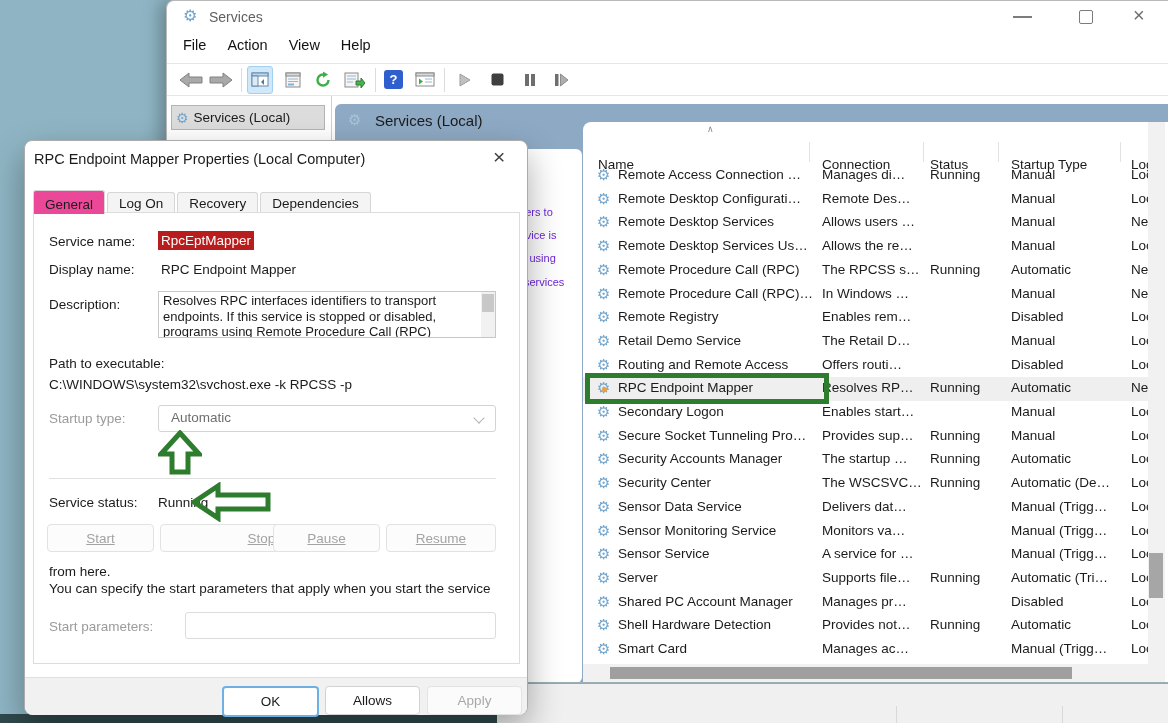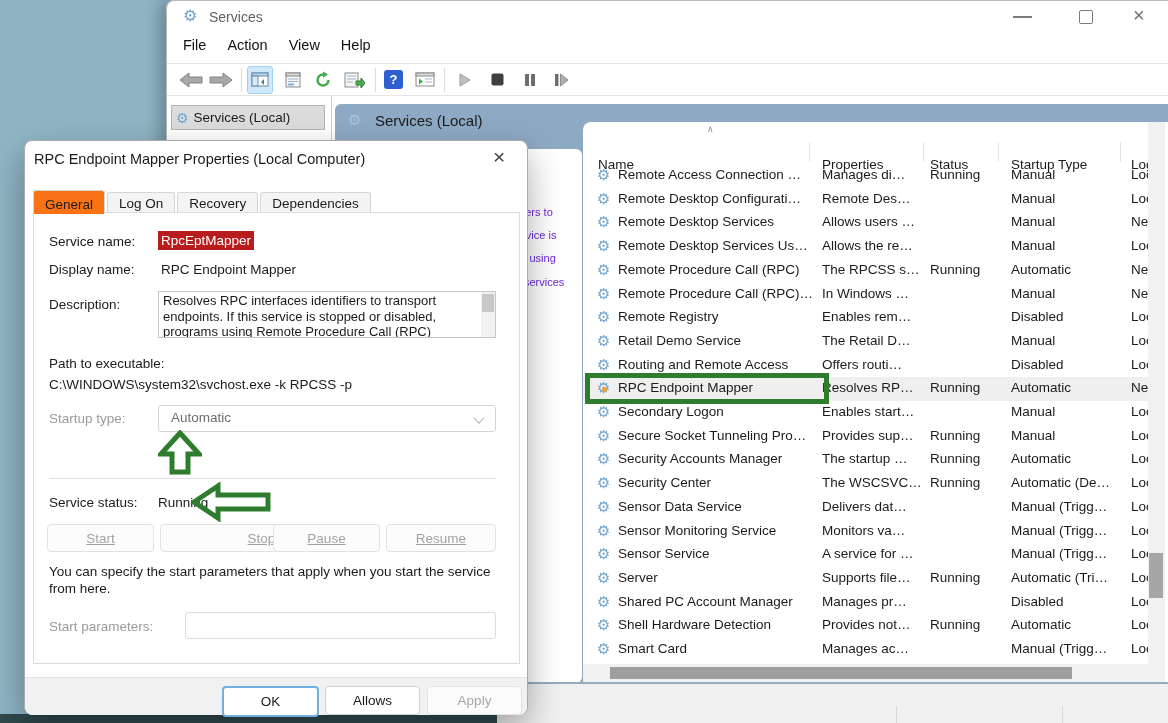--- a/index.html
+++ b/index.html
@@ -28,21 +28,21 @@
     border-radius:3px;background:#e8a33d;}
   .cn{left:35px;} .cd{left:239px;} .cs{left:347px;} .ct{left:428px;} .cl{left:548px;}
   
   #dlg{left:2px;top:140px;width:502px;height:573px;background:#fff;
     border:1px solid #ababab;border-radius:8px;
     box-shadow:0 14px 34px rgba(0,0,0,.33);margin-left:22px;}
   .dlbl{font-size:13.5px;color:#1b1b1b;white-space:nowrap;}
   .dlbl.dis{color:#9b9b9b;}
   .tab{font-size:13.5px;color:#1b1b1b;padding:3px 11px 2px;border:1px solid #d6d6d6;
     border-bottom:none;background:#f4f4f4;border-radius:3px 3px 0 0;margin-right:2px;}
-  .tab.active{background:#f97316;padding-top:6px;position:relative;z-index:3;margin-bottom:-1px;}
+  .tab.active{background:#ec4899;padding-top:6px;position:relative;z-index:3;margin-bottom:-1px;}
   .dbtn{position:absolute;height:26px;background:#fcfcfc;border:1px solid #e2e2e2;
     border-radius:4px;font-size:13.5px;color:#a3a3a3;display:flex;align-items:center;justify-content:center;text-decoration:underline;}
   .fbtn{position:absolute;height:27px;border-radius:4px;font-size:13.5px;color:#1b1b1b;
     background:#fff;border:1px solid #d2d2d2;display:flex;align-items:center;justify-content:center;}
   
   .anno{pointer-events:none;}
 </style>
 </head>
 <body>
 
@@ -168,21 +168,21 @@
       </div>
     </div>
   </div>
 
   <div class="abs" style="left:583px;top:122px;width:585px;height:560px;background:#fff;border-radius:8px 0 0 0;overflow:hidden;">
 
     <span class="abs" style="left:124px;top:2px;font-size:9px;color:#8a8a8a;">∧</span>
 
     <div class="abs" style="left:0;top:16px;width:585px;height:24px;">
       <span class="abs hdr" style="left:15px;top:3px;">Name</span>
-      <span class="abs hdr" style="left:239px;top:3px;">Properties</span>
+      <span class="abs hdr" style="left:239px;top:3px;">Connection</span>
       <span class="abs hdr" style="left:347px;top:3px;">Status</span>
       <span class="abs hdr" style="left:428px;top:3px;">Startup Type</span>
       <span class="abs hdr" style="left:548px;top:3px;">Log</span>
       <div class="abs hsep" style="left:226px;"></div>
       <div class="abs hsep" style="left:340px;"></div>
       <div class="abs hsep" style="left:415px;"></div>
       <div class="abs hsep" style="left:537px;"></div>
     </div>
 
     <div class="abs" style="left:0;top:42px;width:568px;" id="rows">
@@ -417,22 +417,22 @@
 
     <span class="abs dlbl" style="left:24px;top:354px;">Service status:</span>
     <span class="abs dlbl" style="left:133px;top:354px;">Running</span>
 
     <div class="dbtn" style="left:22px;top:383px;width:105px;">Start</div>
     <div class="dbtn" style="left:135px;top:383px;width:105px;padding-left:48px;">Stop</div>
     <div class="dbtn" style="left:248px;top:383px;width:105px;">Pause</div>
     <div class="dbtn" style="left:361px;top:383px;width:108px;">Resume</div>
 
     <div class="abs" style="left:24px;top:422px;font-size:13.5px;line-height:17px;color:#1b1b1b;">
+      <div>from here.</div>
       <div>You can specify the start parameters that apply when you start the service</div>
-      <div>from here.</div>
     </div>
 
     <span class="abs dlbl dis" style="left:24px;top:478px;">Start parameters:</span>
     <input class="abs" style="left: 160px; top: 471px; width: 311px; height: 27px; border: 1px solid rgb(220, 220, 220); border-radius: 3px; box-sizing: border-box; font-size: 13.5px; padding: 0px 6px;" value="">
 
     <div class="abs" style="left:0;top:536px;width:502px;height:37px;background:#f1f1f1;border-top:1px solid #e0e0e0;border-radius:0 0 8px 8px;">
       <div class="fbtn" style="left:197px;top:8px;width:93px;border:2px solid #6fb0e2;">OK</div>
       <div class="fbtn" style="left:300px;top:8px;width:93px;">Allows</div>
       <div class="fbtn" style="left:402px;top:8px;width:93px;color:#a8a8a8;background:#fbfbfb;border-color:#e3e3e3;">Apply</div>
     </div>

